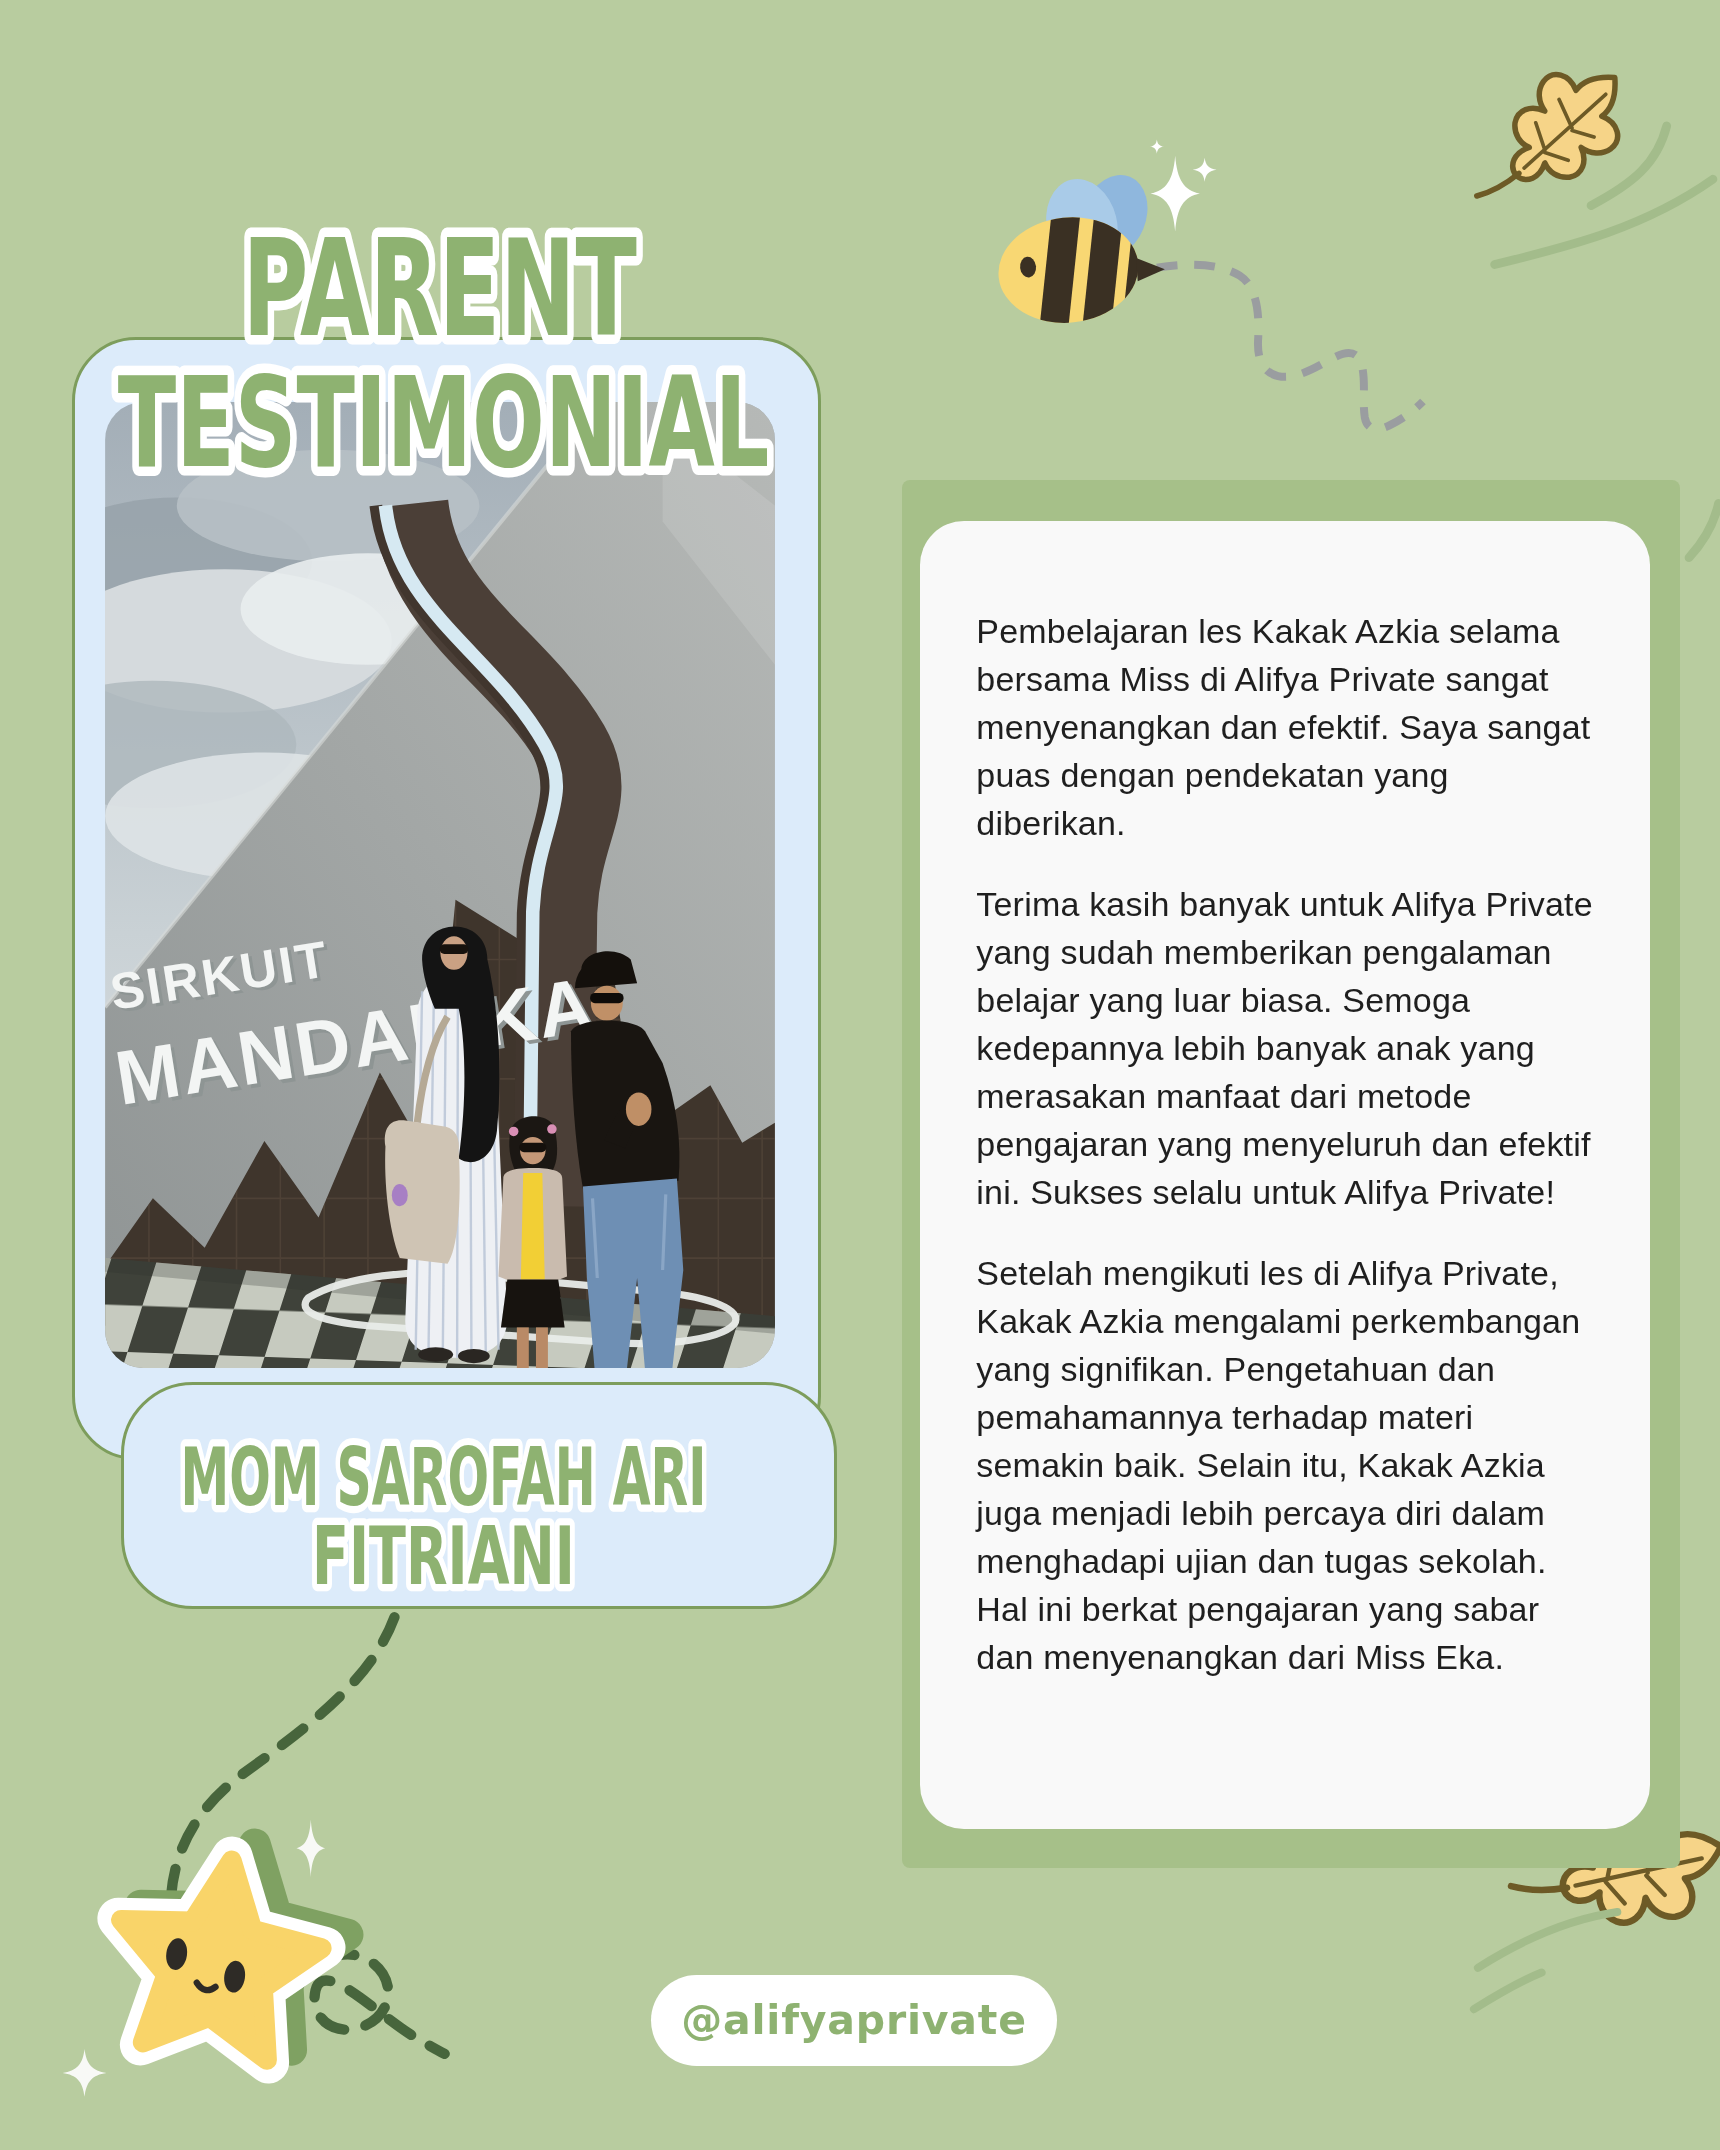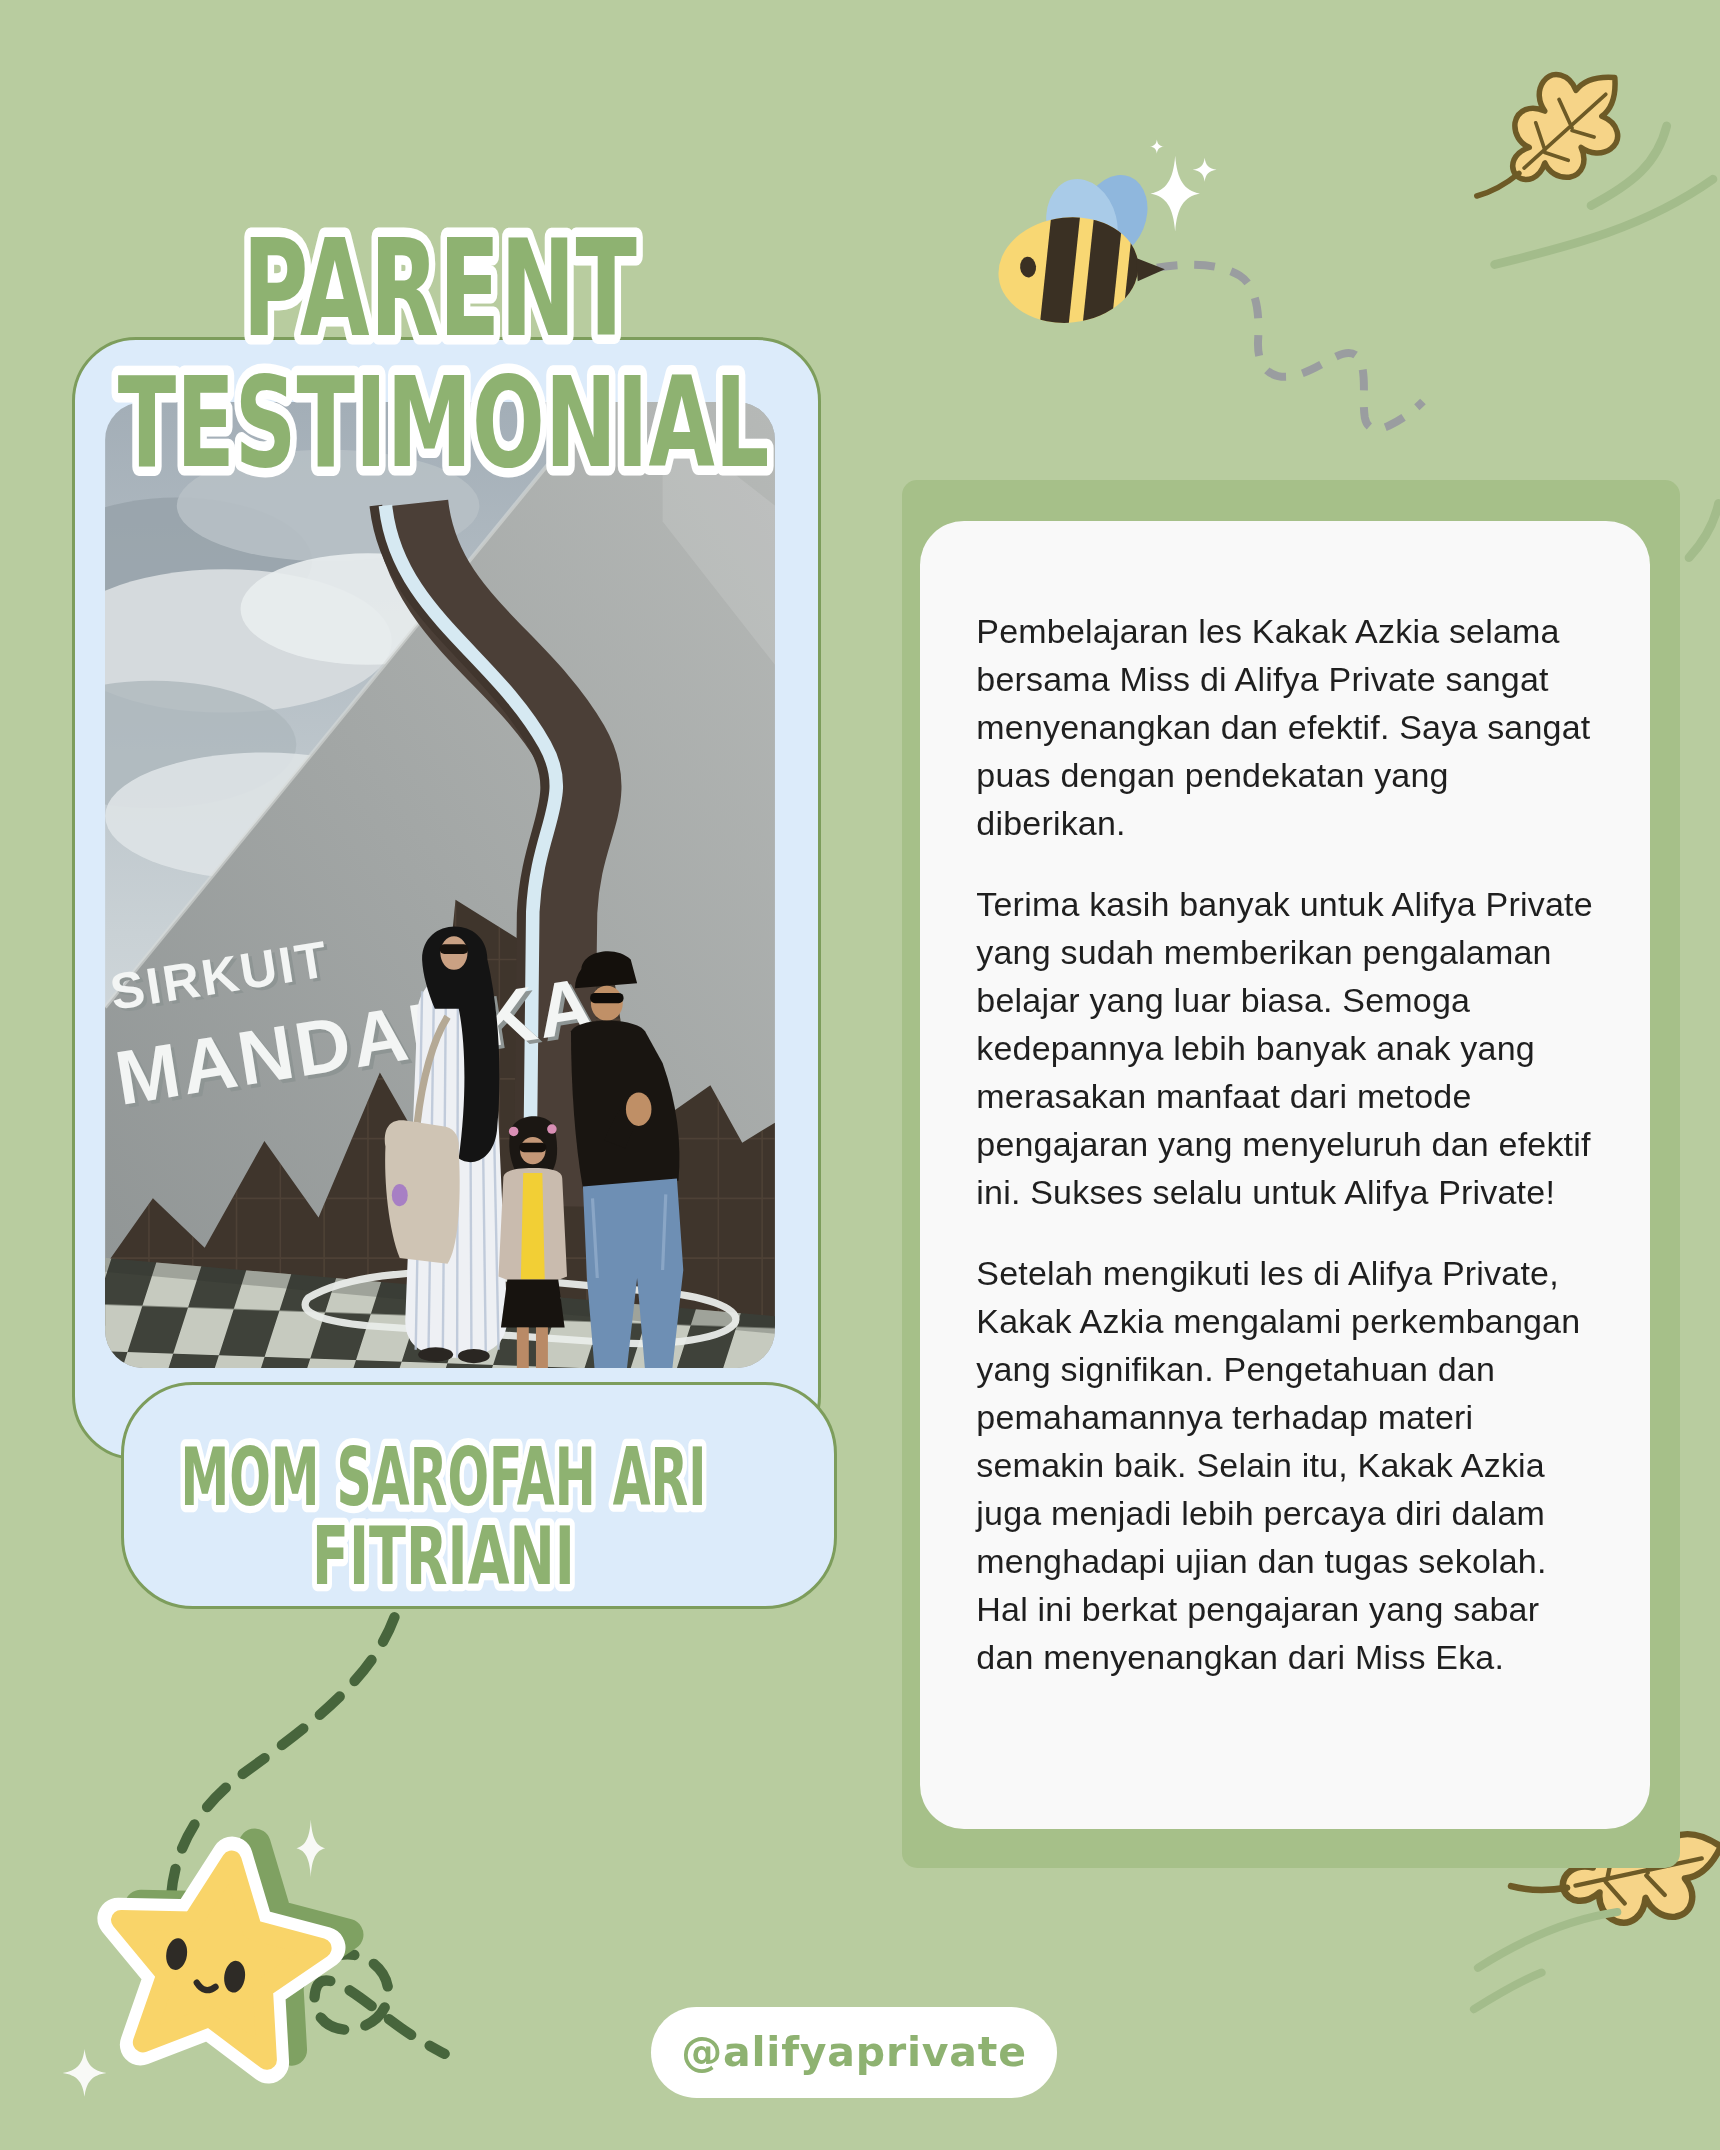--- a/index.html
+++ b/index.html
@@ -15,28 +15,28 @@
                stroke:#ffffff;stroke-linejoin:round;stroke-linecap:round;paint-order:stroke fill;}
   
   #photo-card{left:72px;top:337px;width:749px;height:1123px;background:#dcebfa;
               border:3.2px solid #7d9d5c;border-radius:64px;z-index:2;box-sizing:border-box;}
   #photo-svg{left:105px;top:402px;width:670px;height:966px;border-radius:38px;z-index:3;}
   #caption-card{left:121px;top:1382px;width:716px;height:227px;background:#dcebfa;
                 border:3.2px solid #7d9d5c;border-radius:72px;z-index:4;box-sizing:border-box;}
   #caption-svg{left:0;top:0;width:639px;height:221px;}
   
   #testimonial-back{left:902px;top:480px;width:778px;height:1388px;background:#a6c089;
-                    border-radius:15px;z-index:2;}
+                    border-radius:8px;z-index:2;}
   #testimonial-card{left:18.3px;top:41px;width:730px;height:1308px;background:#f9f9f9;
                     border-radius:44px;box-sizing:border-box;padding:86px 56px 0 56px;}
   #testimonial-card p{margin:0 0 33px 0;font-size:34px;line-height:48px;color:#1f1f1f;
                       letter-spacing:0.2px;}
   
   #handle-pill{left:651px;top:1975px;width:406px;height:91px;background:#ffffff;
-               border-radius:48px;z-index:5;text-align:center;margin-top:32px;}
+               border-radius:48px;z-index:5;text-align:center;}
   #handle-pill span{display:inline-block;line-height:91px;font-family:"DejaVu Sans",sans-serif;
                font-weight:bold;font-size:41px;color:#8eb271;letter-spacing:0.8px;}
 </style>
 </head>
 <body>
 
 <div id="stage">
 
   <svg id="decor" class="abs" viewBox="0 0 2160 2700">
     <defs>

